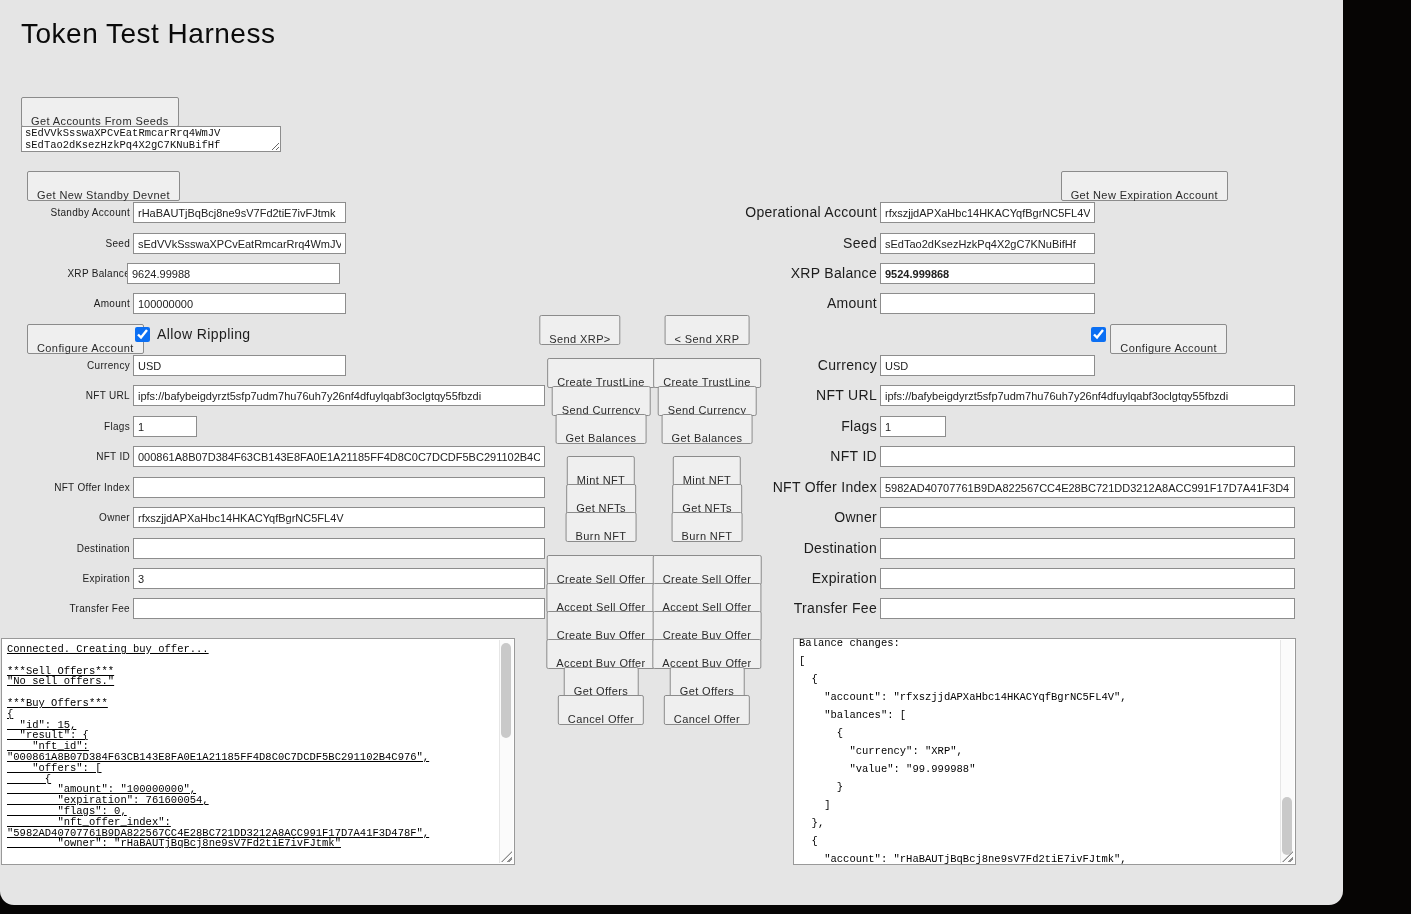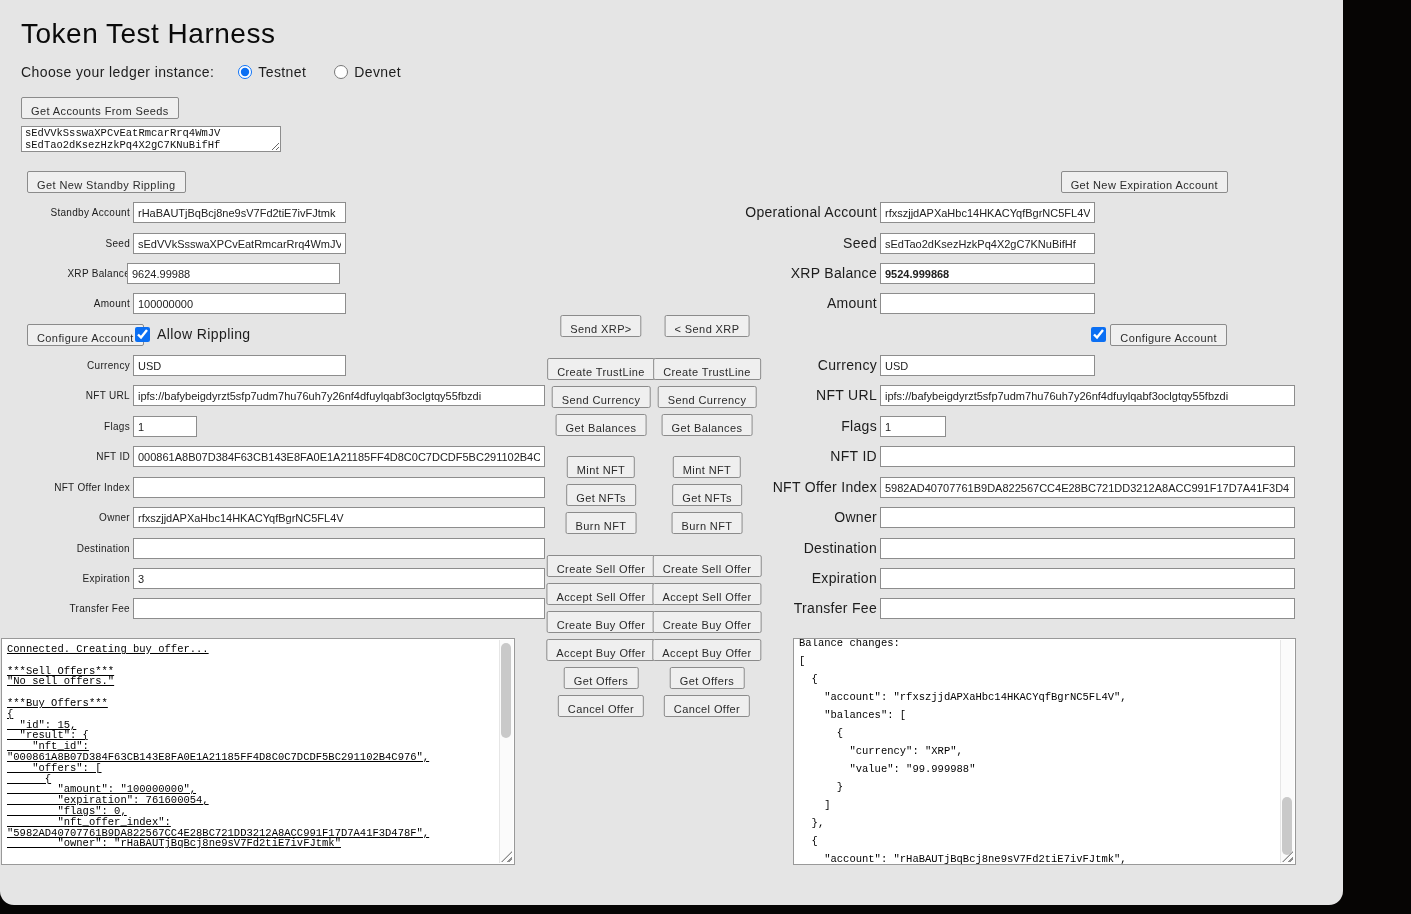--- a/index.html
+++ b/index.html
@@ -13,21 +13,21 @@
   .flabel{position:absolute;left:0;width:130px;text-align:right;height:21px;line-height:21px;
           font-size:10px;letter-spacing:.3px;color:#1c1c1c;white-space:nowrap;}
   .flabel-r{position:absolute;left:700px;width:177px;text-align:right;height:21px;line-height:21px;
           font-size:14px;letter-spacing:.3px;color:#1c1c1c;white-space:nowrap;}
   .inp{position:absolute;height:21px;box-sizing:border-box;border:1px solid #8d8d8d;
        background:#fff;font-family:"Liberation Sans",sans-serif;font-size:11px;
        padding:1px 4px;color:#222;border-radius:0;}
   .btn{position:absolute;box-sizing:border-box;height:22px;line-height:19px;
        background:#efefef;border:1px solid #8b8b8b;border-radius:2px;
        font-family:"Liberation Sans",sans-serif;font-size:11px;letter-spacing:.4px;
-       color:#2b2b2b;padding:4px 9px;cursor:pointer;white-space:nowrap;}
+       color:#2b2b2b;padding:14px 9px;cursor:pointer;white-space:nowrap;}
   .mbtn{transform:translateX(-50%);}
   .ledger-row{position:absolute;left:21px;top:64px;display:flex;align-items:center;}
   .ledger-row .lbl{margin-right:24px;}
   input[type=radio]{width:14px;height:14px;margin:0 6px 0 0;accent-color:#0b6ff3;}
   input[type=checkbox]{width:15px;height:15px;margin:0;accent-color:#0b6ff3;}
   .radio-opt{display:flex;align-items:center;margin-right:28px;font-size:14px;
              letter-spacing:.4px;color:#1c1c1c;}
   textarea.seeds{position:absolute;left:21px;top:126px;width:260px;height:26px;
        box-sizing:border-box;border:1px solid #8d8d8d;background:#fff;resize:both;
        font-family:"Liberation Mono",monospace;font-size:10.5px;line-height:11.5px;
@@ -47,37 +47,26 @@
   .chk-row-lbl{position:absolute;height:21px;line-height:21px;font-size:14px;
         letter-spacing:.4px;color:#1c1c1c;white-space:nowrap;}
 </style>
 </head>
 <body>
 
 <div id="page">
 
   <div class="title">Token Test Harness</div>
 
-  <div class="ledger-row">
-    <span class="lbl">Choose your ledger instance:</span>
-    <span class="radio-opt">
-      <input type="radio" name="ledger" checked="" style="">
-      <span>Testnet</span>
-    </span>
-    <span class="radio-opt">
-      <input type="radio" name="ledger" style="">
-      <span>Devnet</span>
-    </span>
-  </div>
 
   <button class="btn" style="left:21px;top:97px;">Get Accounts From Seeds</button>
   <textarea class="seeds" spellcheck="false" style="">sEdVVkSsswaXPCvEatRmcarRrq4WmJV
 sEdTao2dKsezHzkPq4X2gC7KNuBifHf</textarea>
 
-  <button class="btn" style="left:27px;top:171px;">Get New Standby Rippling</button>
+  <button class="btn" style="left:27px;top:171px;">Get New Standby Devnet</button>
 
   <div class="flabel" style="top:202px;">Standby Account</div>
   <input class="inp" style="left: 133px; top: 202px; width: 213px;" value="rHaBAUTjBqBcj8ne9sV7Fd2tiE7ivFJtmk">
 
   <div class="flabel" style="top:233px;">Seed</div>
   <input class="inp" style="left: 133px; top: 233px; width: 213px;" value="sEdVVkSsswaXPCvEatRmcarRrq4WmJV">
 
   <div class="flabel" style="top:263px;">XRP Balance</div>
   <input class="inp" style="left: 127px; top: 263px; width: 213px;" value="9624.99988">
 
@@ -134,21 +123,21 @@
         "flags": 0,
         "nft_offer_index":
 "5982AD40707761B9DA822567CC4E28BC721DD3212A8ACC991F17D7A41F3D478F",
         "owner": "rHaBAUTjBqBcj8ne9sV7Fd2tiE7ivFJtmk"</pre>
     <div class="sb">
         <div class="thumb" style="top:3px;height:95px;"></div>
       </div>
     <div class="grip"></div>
   </div>
 
-  <button class="btn mbtn" style="left:601px;top:315px;">Send XRP&gt;</button>
+  <button class="btn mbtn" style="left:580px;top:315px;">Send XRP&gt;</button>
   <button class="btn mbtn" style="left:601px;top:358px;">Create TrustLine</button>
   <button class="btn mbtn" style="left:601px;top:386px;">Send Currency</button>
   <button class="btn mbtn" style="left:601px;top:414px;">Get Balances</button>
   <button class="btn mbtn" style="left:601px;top:456px;">Mint NFT</button>
   <button class="btn mbtn" style="left:601px;top:484px;">Get NFTs</button>
   <button class="btn mbtn" style="left:601px;top:512px;">Burn NFT</button>
   <button class="btn mbtn" style="left:601px;top:555px;">Create Sell Offer</button>
   <button class="btn mbtn" style="left:601px;top:583px;">Accept Sell Offer</button>
   <button class="btn mbtn" style="left:601px;top:611px;">Create Buy Offer</button>
   <button class="btn mbtn" style="left:601px;top:639px;">Accept Buy Offer</button>

